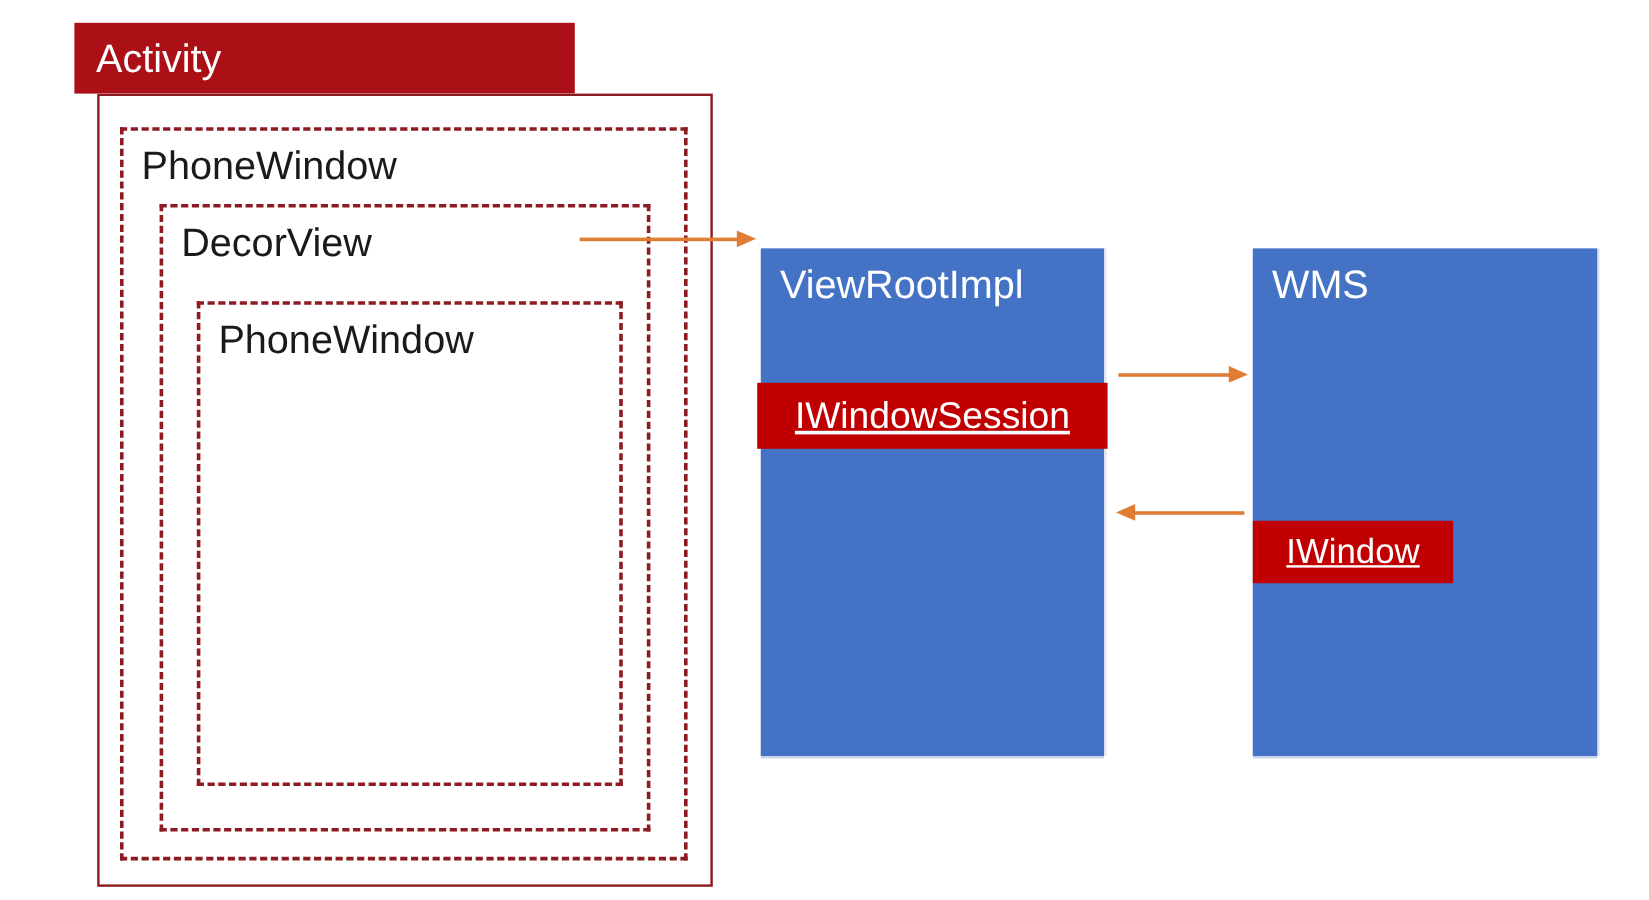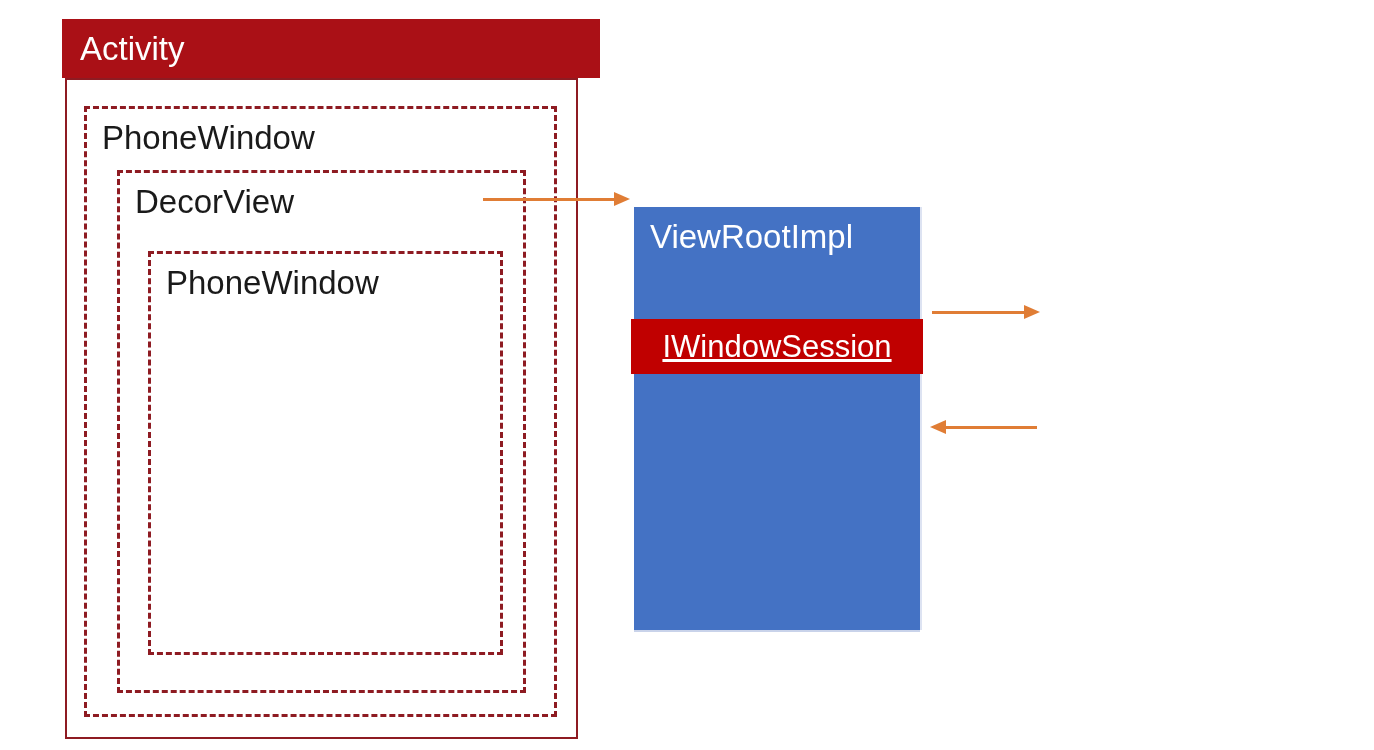--- a/index.html
+++ b/index.html
@@ -16,28 +16,28 @@
   html,body{background:var(--page-bg);}
   body{font-family:"Liberation Sans", sans-serif;}
   .canvas{
     position:relative;
     width:1374px;height:750px;
     background:var(--page-bg);
     overflow:hidden;
   }
   
   .activity-header{
-    position:absolute;left:62px;top:19px;width:538px;height:59px;
+    position:absolute;left:62px;top:19px;width:417px;height:59px;
     background:var(--header-red);
     color:var(--label-light);
     font-size:33px;line-height:59px;
     padding-left:18px;
   }
   .activity-body{
-    position:absolute;left:65px;top:78px;width:513px;height:661px;
+    position:absolute;left:81px;top:78px;width:513px;height:661px;
     background:var(--page-bg);
     border:2px solid var(--outline-red);
     text-decoration:underline;
   }
   .dashed-box{
     position:absolute;
     border:3px dashed var(--outline-red);
     color:var(--label-dark);
     font-size:33px;
   }
@@ -107,18 +107,22 @@
         </div>
       </div>
     </div>
   </div>
 
   <div class="blue-box view-root-box">
     <span class="box-title">ViewRootImpl</span>
     <div class="red-band session-band">IWindowSession</div>
   </div>
 
+  <div class="blue-box wms-box">
+    <span class="box-title">WMS</span>
+    <div class="red-band window-band">IWindow</div>
+  </div>
 
   <div class="arrow arrow-right arrow-1"></div>
   <div class="arrow arrow-right arrow-2"></div>
   <div class="arrow arrow-left arrow-3"></div>
 
 </div>
 
 </body></html>

